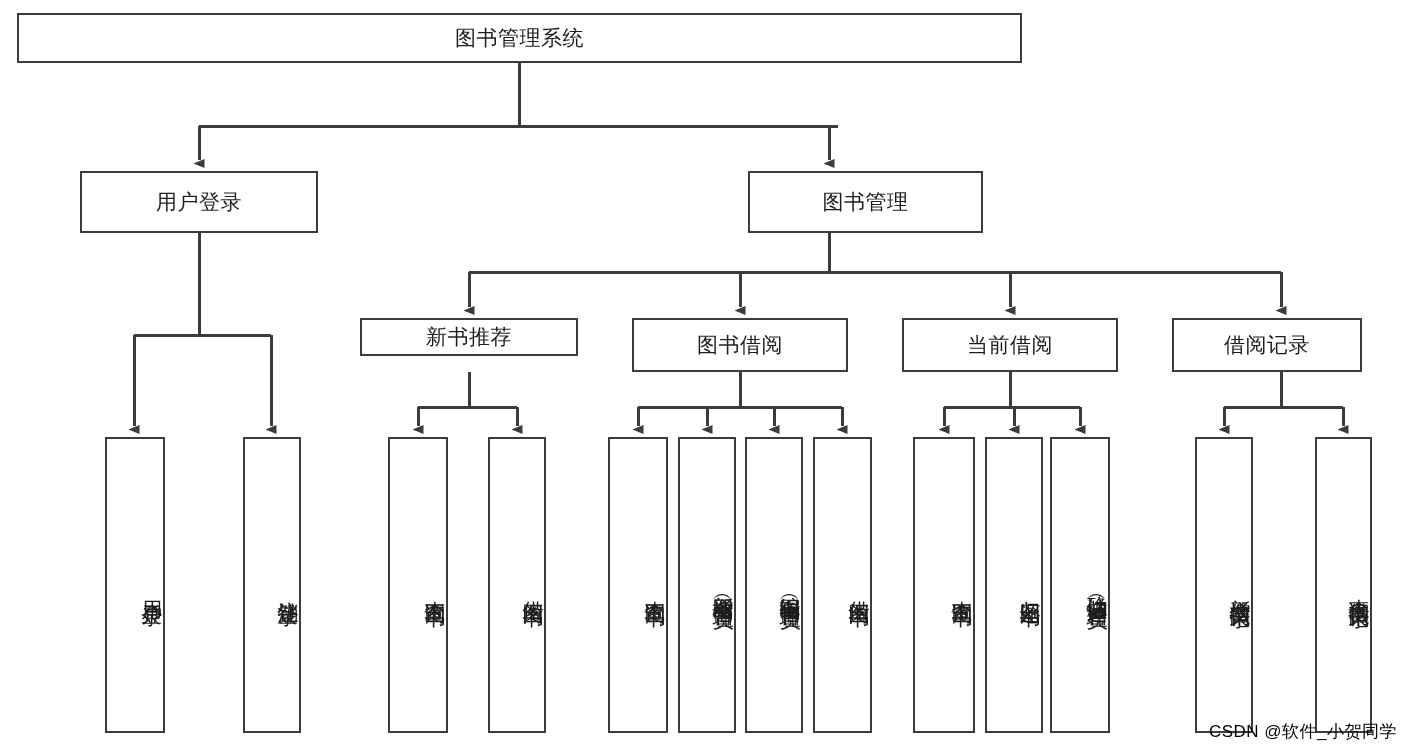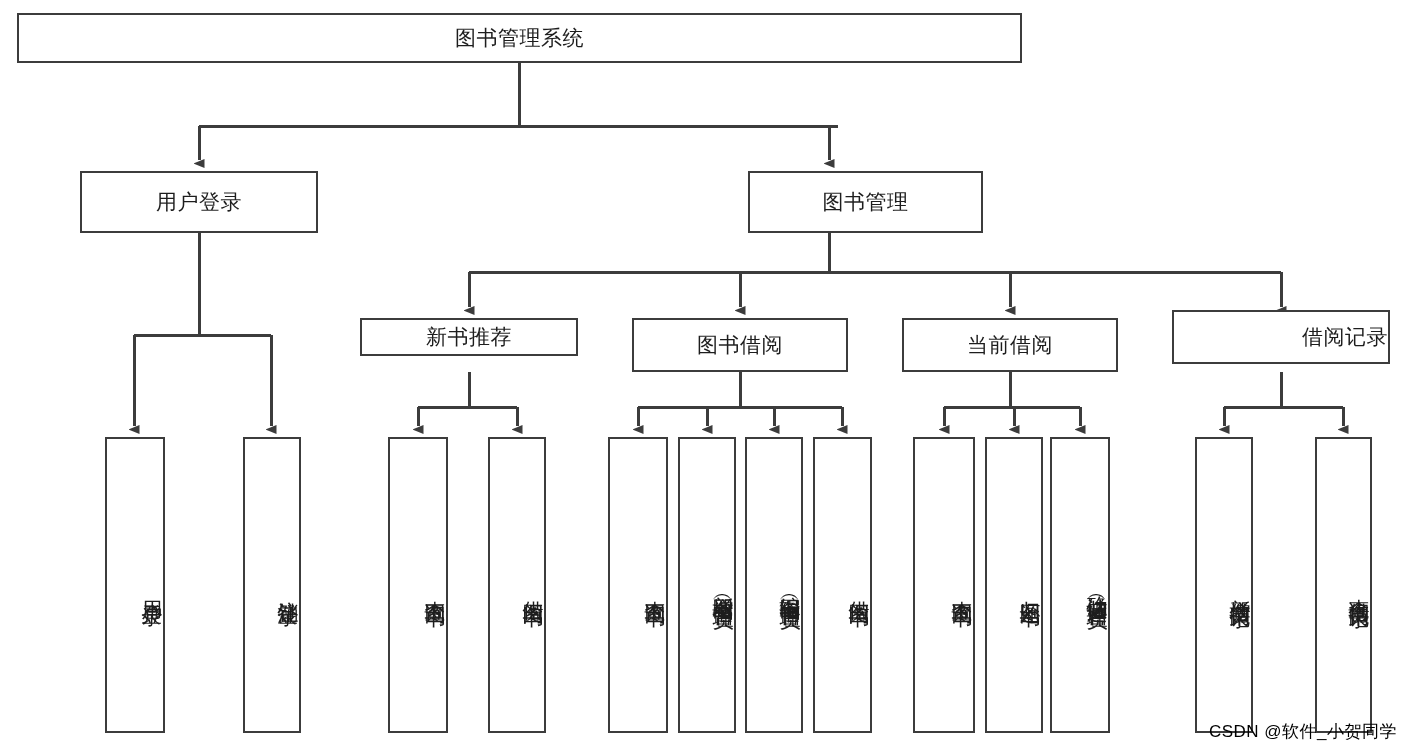--- a/index.html
+++ b/index.html
@@ -131,21 +131,21 @@
 
   <div class="node h" style="left:360px;top:318px;width:218px;height:38px;">
     <span>新书推荐</span>
   </div>
   <div class="node h" style="left:632px;top:318px;width:216px;height:54px;">
     <span>图书借阅</span>
   </div>
   <div class="node h" style="left:902px;top:318px;width:216px;height:54px;">
     <span>当前借阅</span>
   </div>
-  <div class="node h" style="left:1172px;top:310px;width:218px;height:54px;justify-content:flex-end;">
+  <div class="node h" style="left:1172px;top:318px;width:190px;height:54px;">
     <span>借阅记录</span>
   </div>
 
   <div class="node v" style="left:105px;top:437px;width:60px;height:296px;">
     <span>用户登录</span>
   </div>
   <div class="node v" style="left:243px;top:437px;width:58px;height:296px;">
     <span>注销登录</span>
   </div>
   <div class="node v" style="left:388px;top:437px;width:60px;height:296px;">

